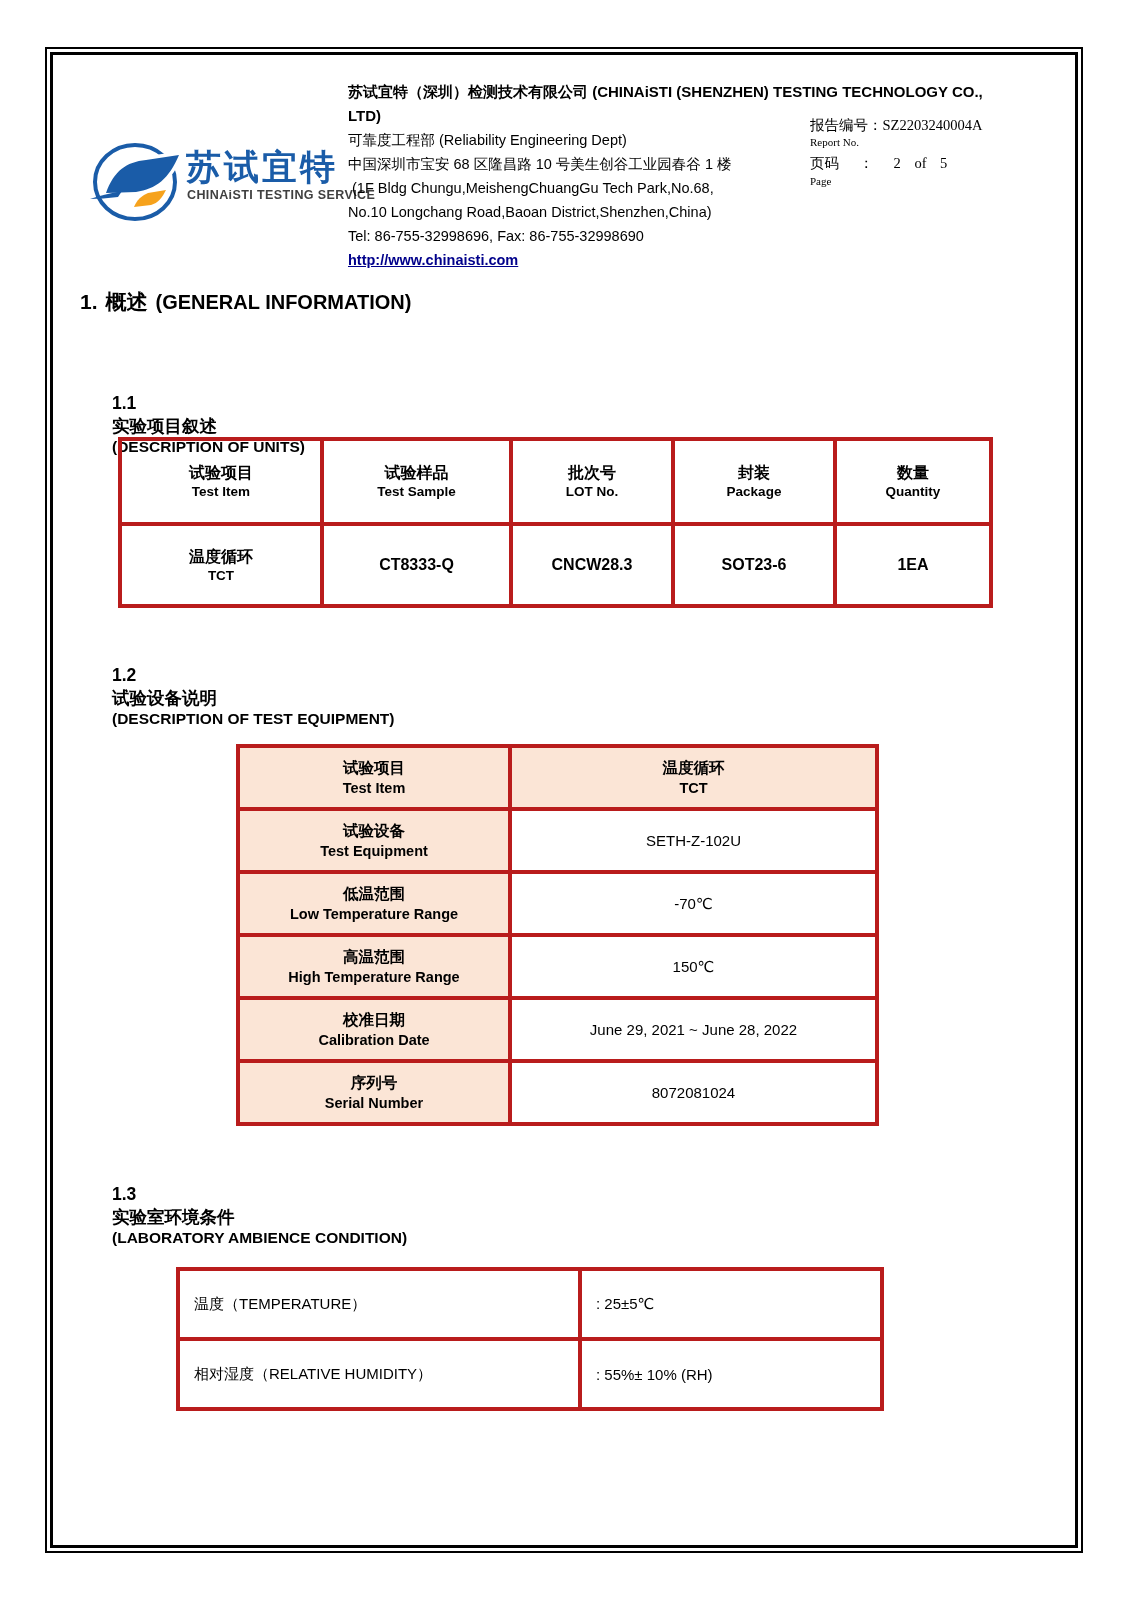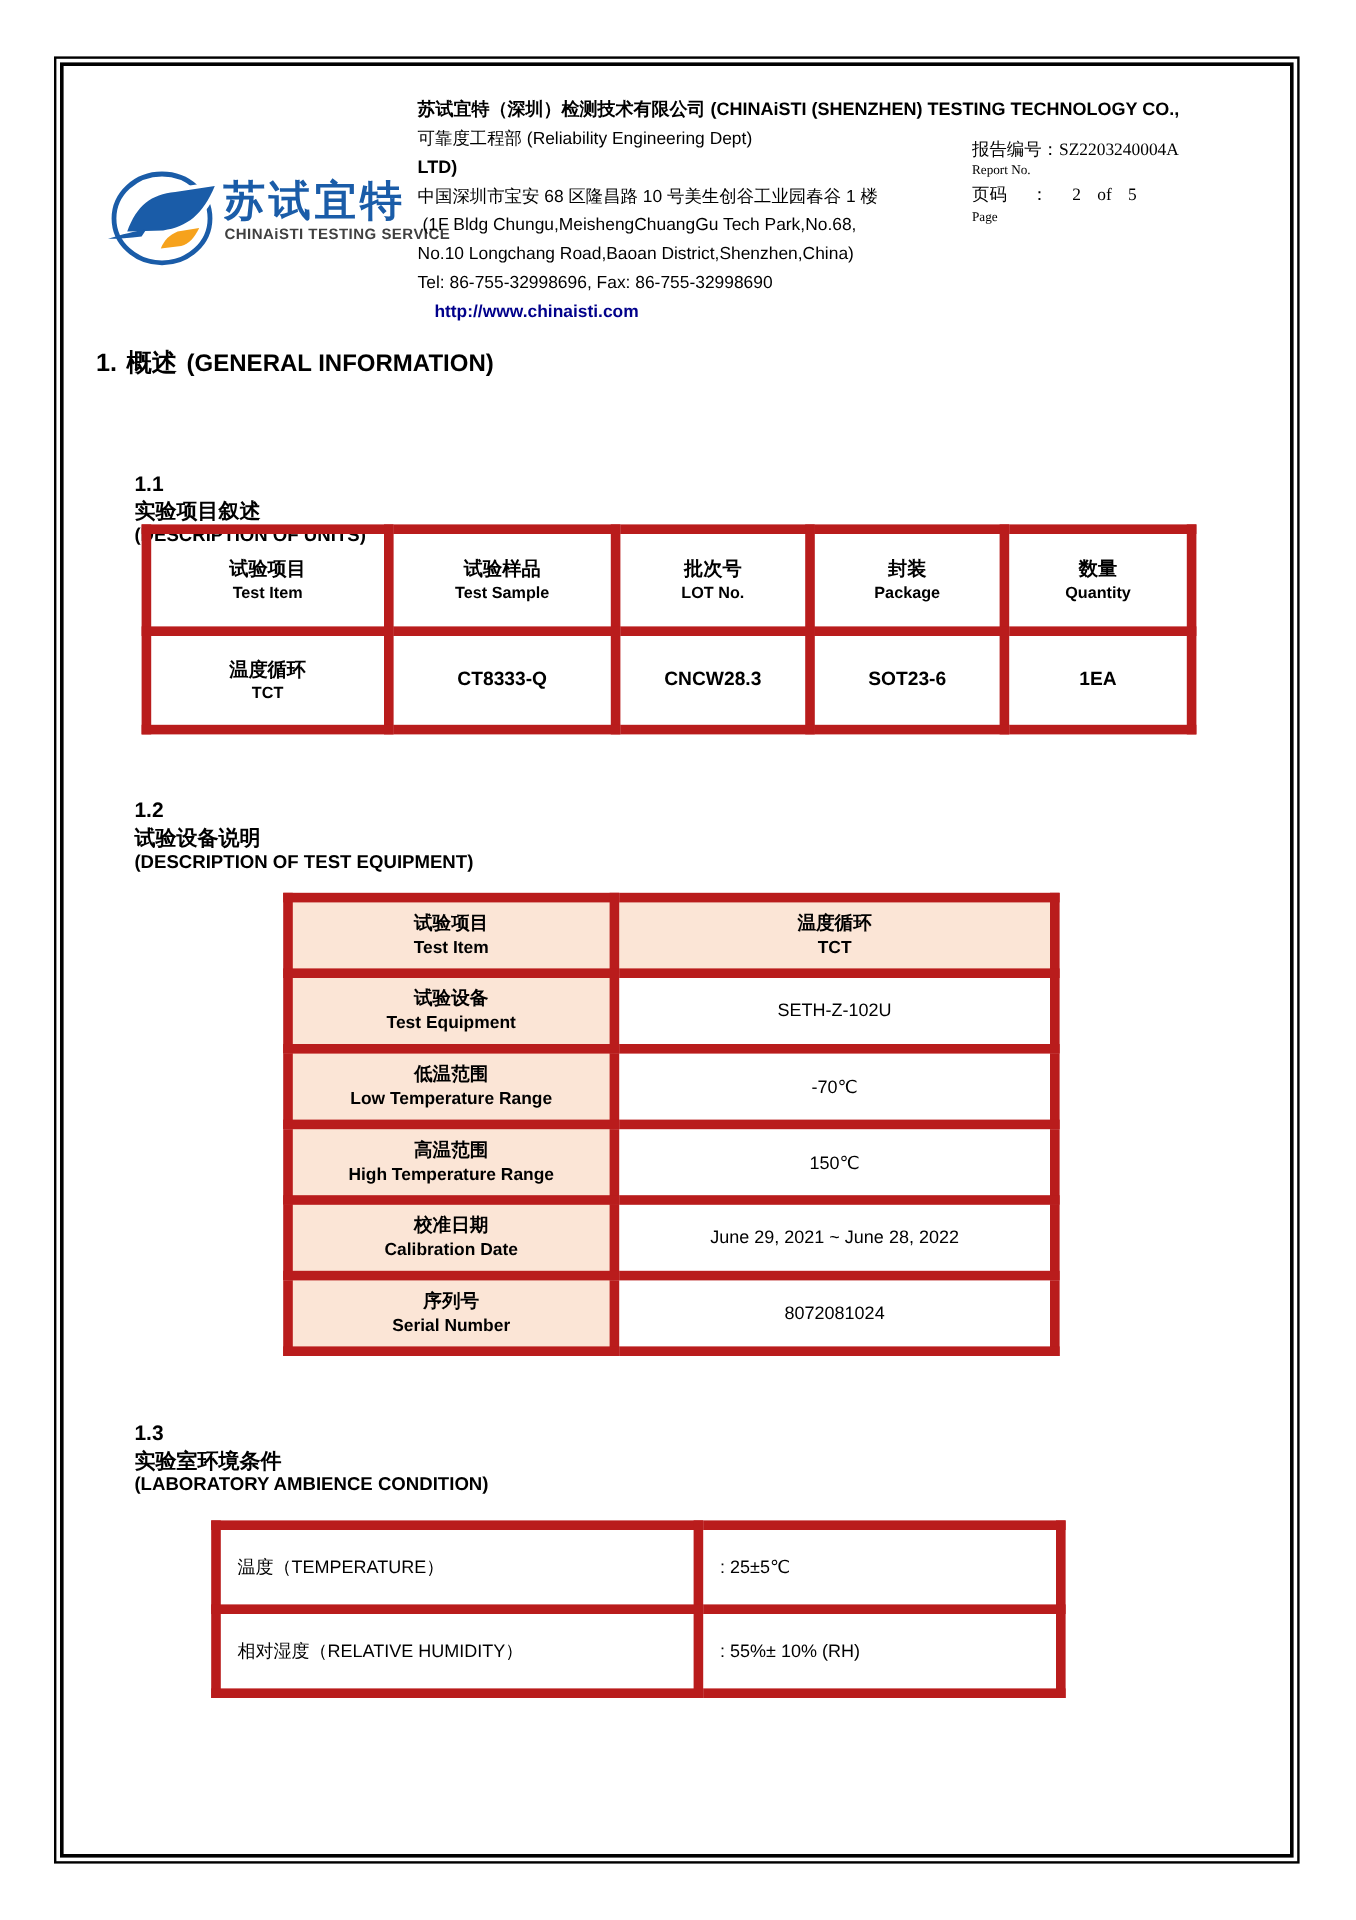--- a/index.html
+++ b/index.html
@@ -14,42 +14,42 @@
 
   
   .logo-wrap { position:absolute; left:88px; top:136px; width:250px; height:92px; }
   .logo-mark { position:absolute; left:0; top:0; }
   .logo-text-cn { position:absolute; left:98px; top:8px; font-size:35px; font-weight:bold; color:#1A5CA8; letter-spacing:3px; white-space:nowrap; }
   .logo-text-en { position:absolute; left:99px; top:52px; font-size:12.5px; font-weight:bold; color:#404040; letter-spacing:0.4px; white-space:nowrap; }
 
   .hdr-text { position:absolute; left:348px; top:80px; width:655px; }
   .hdr-line { font-size:14.5px; line-height:24px; white-space:pre; }
   .hdr-line.bold { font-weight:bold; font-size:15px; }
-  .hdr-link { color:#00008B; font-weight:bold; cursor:pointer;margin-left:14px; }
+  .hdr-link { color:#00008B; font-weight:bold; text-decoration:underline; cursor:pointer; }
 
   .report-block { position:absolute; left:810px; top:116px; width:220px;font-family:Liberation Serif, serif; }
   .rb-row1 { font-size:14.5px; line-height:19px; white-space:nowrap; }
   .rb-small { font-size:11px; line-height:14px; }
   .rb-row2 { display:flex; align-items:baseline; gap:20px; font-size:14.5px; line-height:21px; margin-top:4px;text-align:right; }
   .rb-pageval { word-spacing:10px; }
 
   
   .sec-title { position:absolute; display:flex; align-items:baseline; font-weight:bold; white-space:pre; }
   .sec1 { left:80px; top:288px; font-size:21px; }
   .sec1 .en { font-size:20px; }
   .subsec { font-size:17.5px;flex-direction:column; }
   .subsec .en { font-size:15.5px; }
   .sec11 { left:112px; top:393px; }
   .sec12 { left:112px; top:665px;text-align:center; }
   .sec13 { left:112px; top:1184px; }
   .sec-title .gap { display:inline-block; width:8px; }
 
   
   table { border-collapse:collapse; table-layout:fixed; }
-  td { border:8px solid #b91c1c; vertical-align:middle; text-align:center; }
+  td { border:4px solid #b91c1c; vertical-align:middle; text-align:center; }
 
   .tbl-units { position:absolute; left:118px; top:437px; width:871px; }
   .tbl-units td { height:82px; }
   .tbl-units .hdr-row td { height:85px; }
   .cell-cn { font-size:16px; font-weight:bold; line-height:21px; }
   .cell-en { font-size:13.5px; font-weight:bold; line-height:18px; }
   .cell-val { font-size:16px; font-weight:bold; }
 
   .tbl-equip { position:absolute; left:236px; top:744px; width:639px; }
   .tbl-equip td { height:63px; }
@@ -78,22 +78,22 @@
       <path d="M2,63 C14,59 24,57 34,55 L30,61 C20,62 10,63 2,63 Z" fill="#1A5CA8"></path>
       <path d="M46,71 L63,69 C70,67 74,62 78,54 L60,57 C53,60 49,64 46,71 Z" fill="#ffffff" stroke="#ffffff" stroke-width="4"></path>
       <path d="M46,71 L63,69 C70,67 74,62 78,54 L60,57 C53,60 49,64 46,71 Z" fill="#F6A21C"></path>
     </svg>
     <div class="logo-text-cn">苏试宜特</div>
     <div class="logo-text-en">CHINAiSTI TESTING SERVICE</div>
   </div>
 
   <div class="hdr-text">
     <div class="hdr-line bold">苏试宜特（深圳）检测技术有限公司 (CHINAiSTI (SHENZHEN) TESTING TECHNOLOGY CO.,</div>
+    <div class="hdr-line bold">LTD)</div>
     <div class="hdr-line">可靠度工程部 (Reliability Engineering Dept)</div>
-    <div class="hdr-line bold">LTD)</div>
     <div class="hdr-line">中国深圳市宝安 68 区隆昌路 10 号美生创谷工业园春谷 1 楼</div>
     <div class="hdr-line"> (1F Bldg Chungu,MeishengChuangGu Tech Park,No.68,</div>
     <div class="hdr-line">No.10 Longchang Road,Baoan District,Shenzhen,China)</div>
     <div class="hdr-line">Tel: 86-755-32998696, Fax: 86-755-32998690</div>
     <div class="hdr-line"><a class="hdr-link">http://www.chinaisti.com</a></div>
   </div>
 
   <div class="report-block">
     <div class="rb-row1">
       <span>报告编号：</span><span>SZ2203240004A</span>

